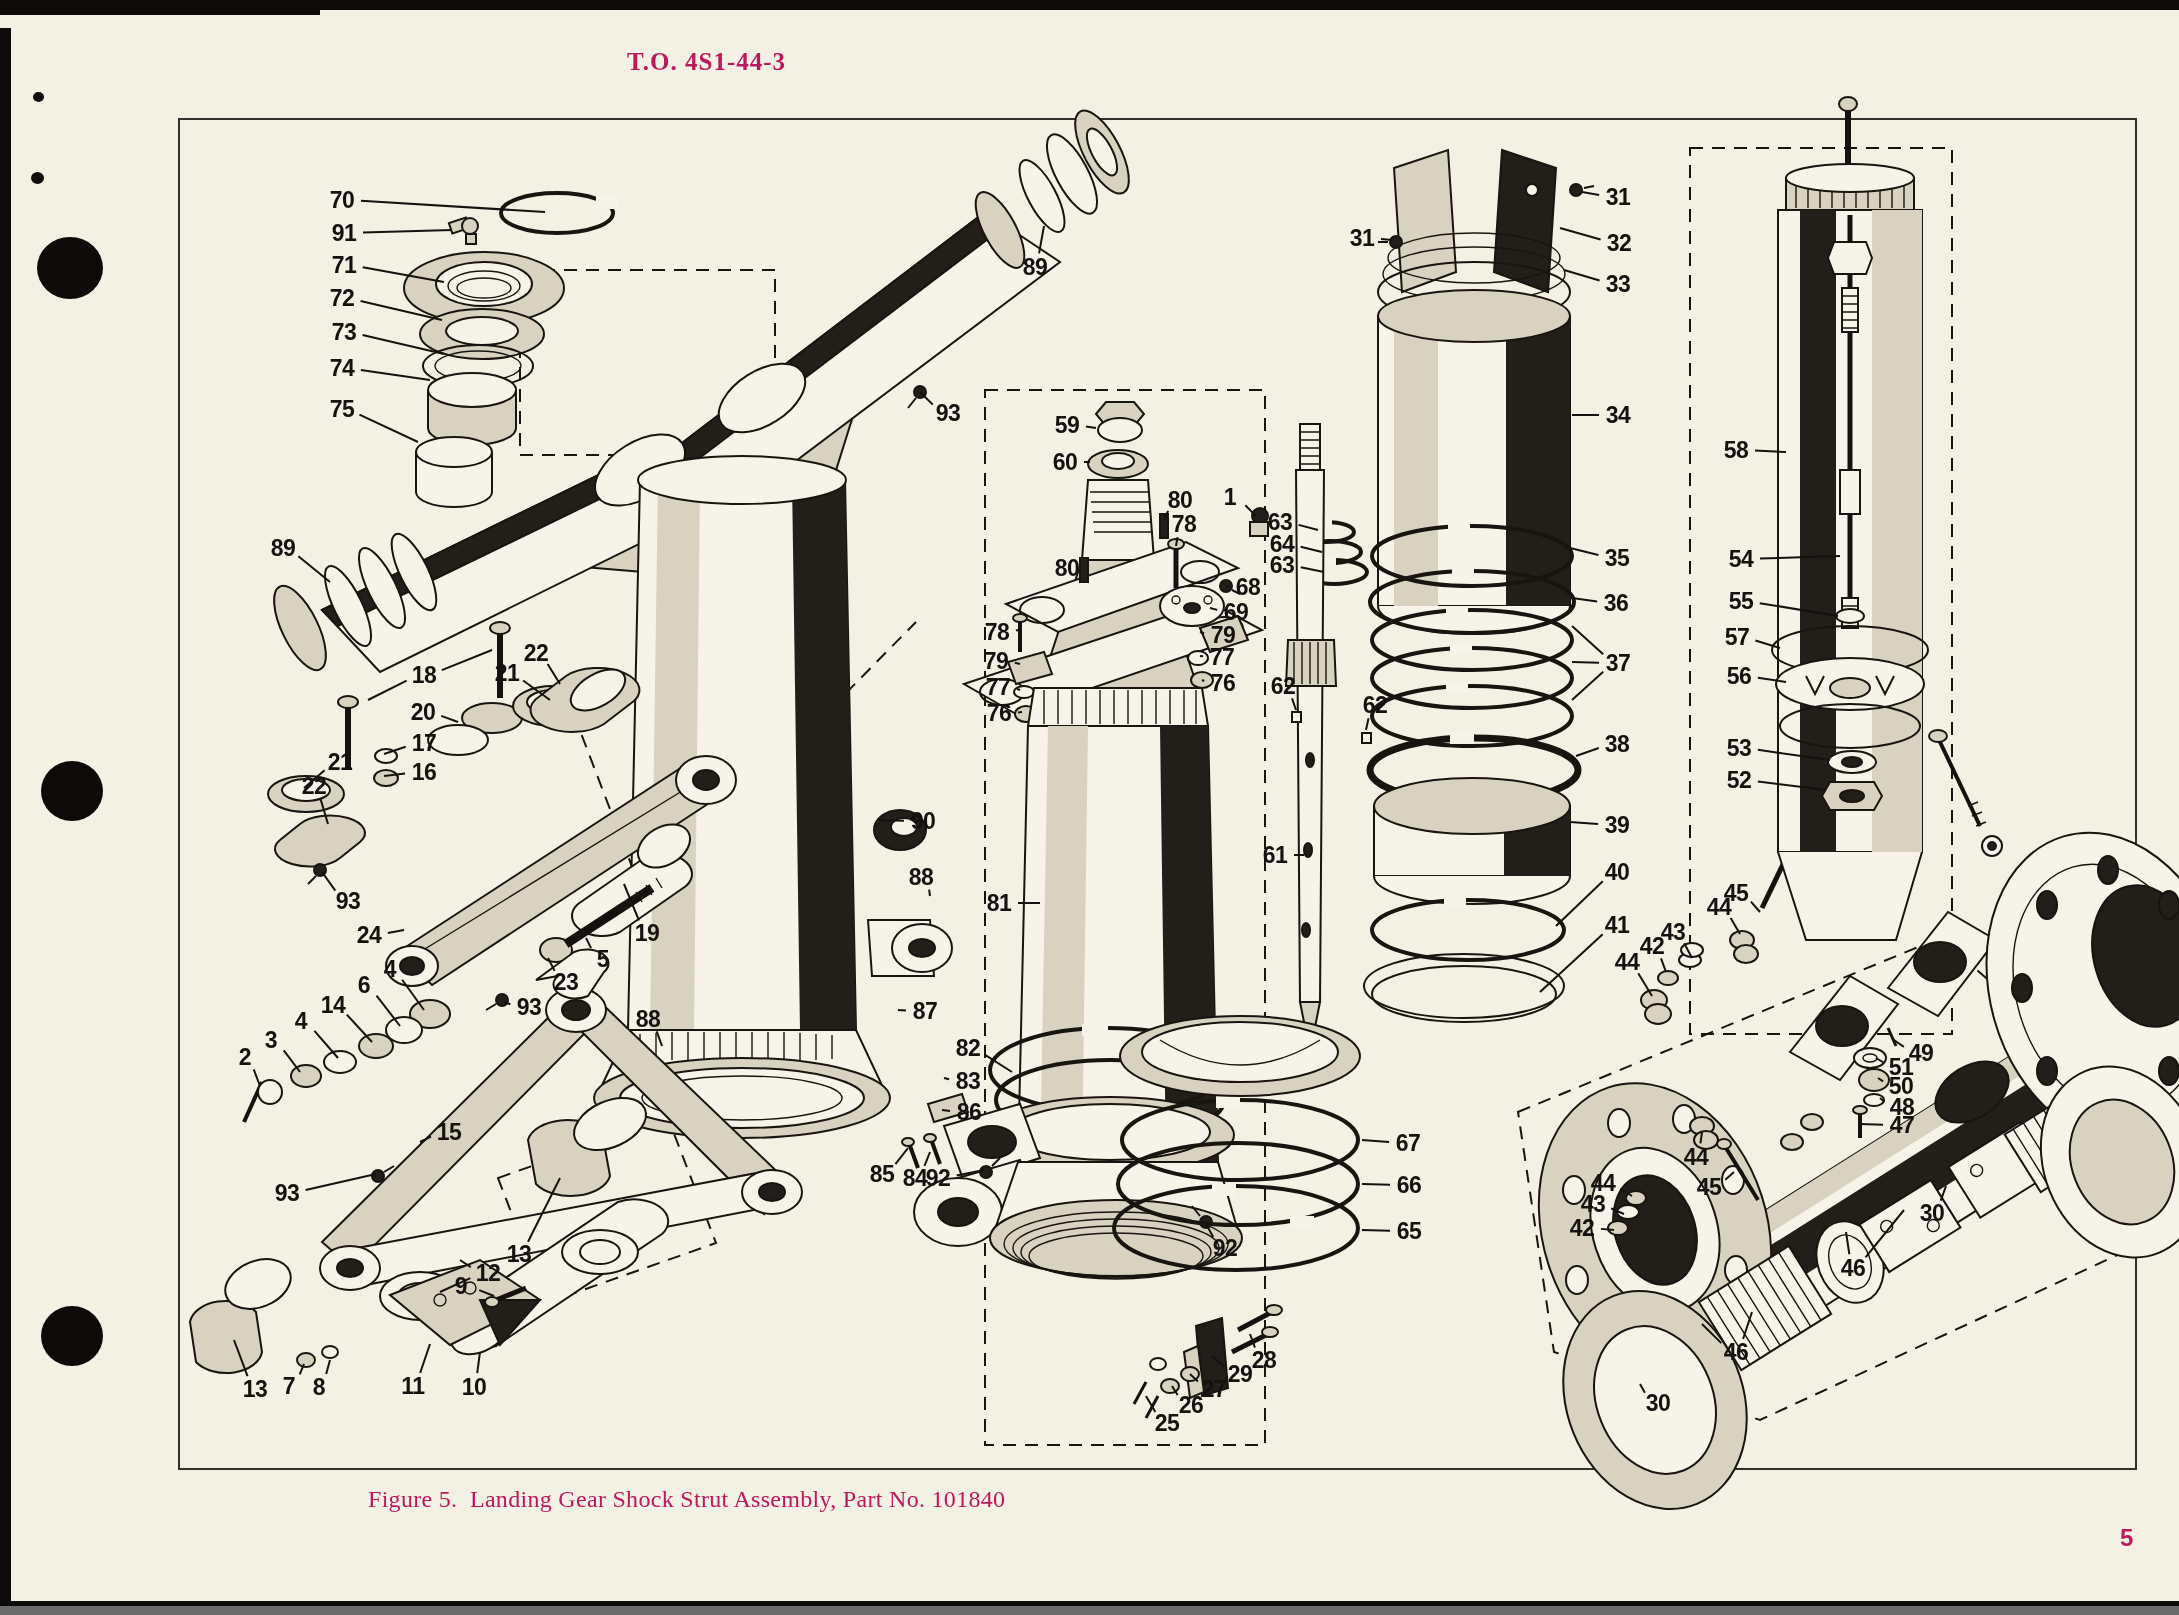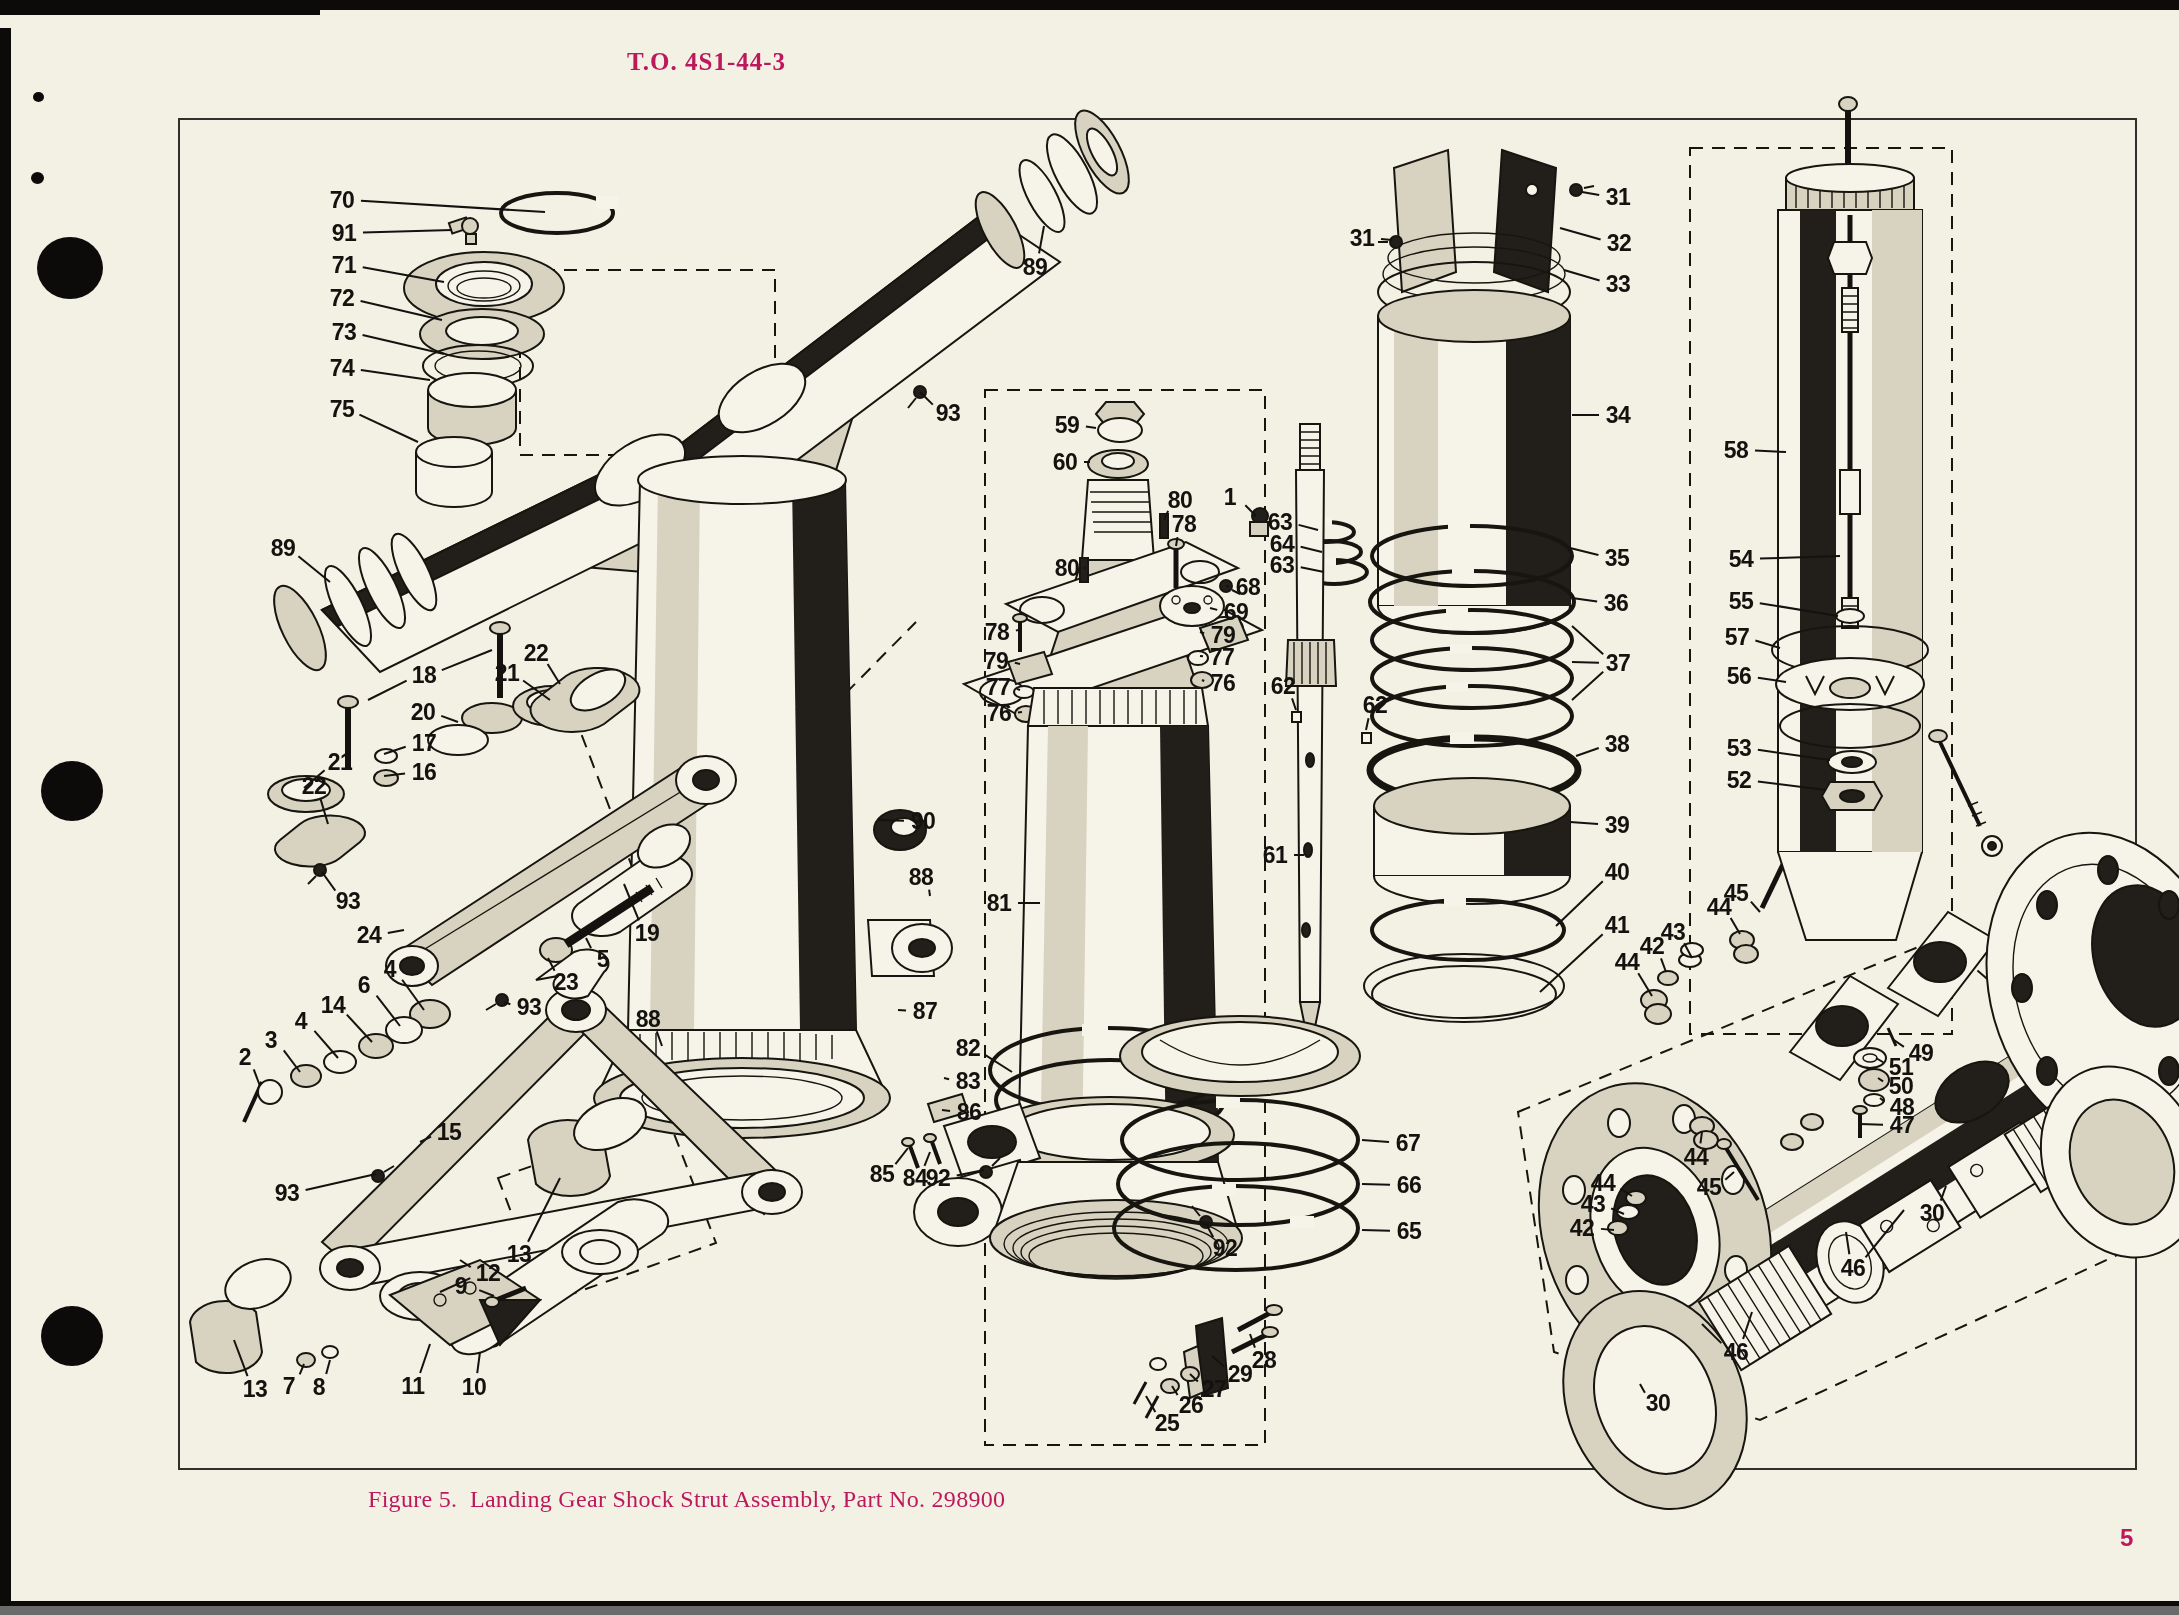--- a/index.html
+++ b/index.html
@@ -713,15 +713,15 @@
         <line x1="1865.5463833482618" y1="1257.4864156049653" x2="1904" y2="1210" class="cl"></line>
         <text x="1853" y="1276" text-anchor="middle" class="co">46</text>
         <line x1="1721.333325523276" y1="1343.1000984599445" x2="1702" y2="1324" class="cl"></line>
         <line x1="1743.056422850728" y1="1339.0013263276064" x2="1752" y2="1312" class="cl"></line>
         <text x="1736" y="1360" text-anchor="middle" class="co">46</text>
         <line x1="1644.932851689695" y1="1392.8366624253185" x2="1640" y2="1384" class="cl"></line>
         <text x="1658" y="1411" text-anchor="middle" class="co">30</text>
       </g>
   </svg>
 
-  <div id="cap">Figure 5.  Landing Gear Shock Strut Assembly, Part No. 298900</div>
+  <div id="cap">Figure 5.  Landing Gear Shock Strut Assembly, Part No. 101840</div>
   <div id="pg">5</div>
 </div>
 
 </body></html>

